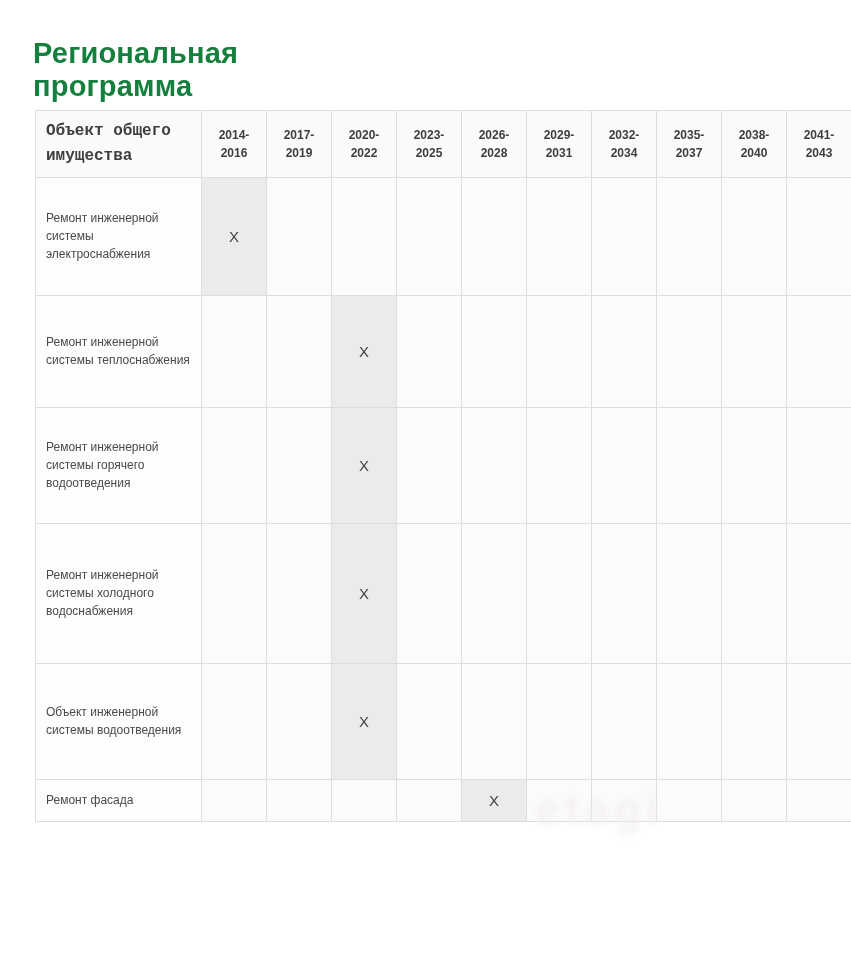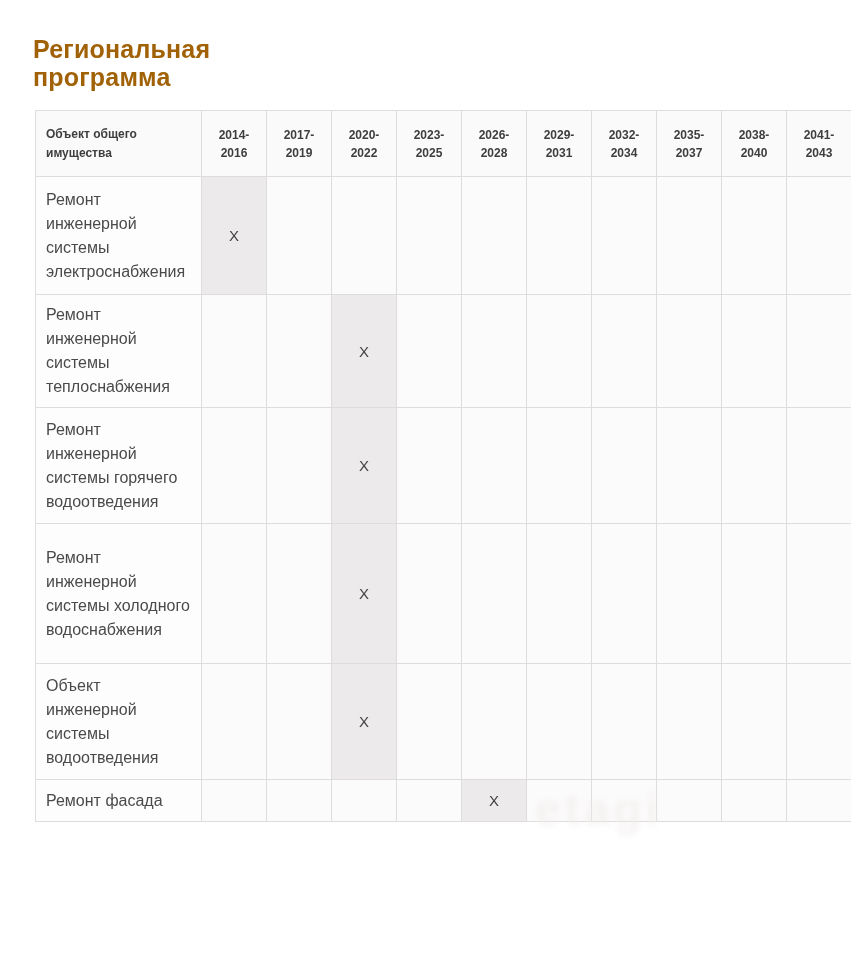--- a/index.html
+++ b/index.html
@@ -12,23 +12,23 @@
     position: relative;
     width: 851px;
     height: 960px;
     background: #ffffff;
     overflow: hidden;
   }
   .page-title {
     position: absolute;
     left: 33px;
     top: 18px;
-    font-size: 25px;
-    font-weight: 700;
-    color: #a16207;
+    font-size: 29px;
+    font-weight: 700;
+    color: #15803d;
     line-height: 1.14;
     white-space: pre-line;
     letter-spacing: 0.2px;
   }
   .table-wrap {
     position: absolute;
     left: 35px;
     top: 110px;
   }
   table.schedule {
@@ -39,42 +39,43 @@
   table.schedule th,
   table.schedule td {
     border: 1px solid #dedcdc;
     box-sizing: border-box;
   }
   th.object-th {
     width: 166px;
     text-align: left;
     vertical-align: middle;
     padding: 8px 10px;
-    font-size: 12px;
+    font-size: 16px;
     font-weight: 700;
     color: #3e3e3e;
     background: #fbfafa;
     line-height: 1.55;
+    font-family: Liberation Mono, monospace;
   }
   th.period-th {
     width: 65px;
     text-align: center;
     vertical-align: middle;
     font-size: 12px;
     font-weight: 700;
     color: #3e3e3e;
     background: #fbfafa;
     line-height: 1.5;
   }
   thead tr { height: 66px; }
   td.label-td {
     text-align: left;
     vertical-align: middle;
     padding: 8px 10px;
-    font-size: 16px;
+    font-size: 12px;
     color: #4a4a4a;
     background: #fefdfd;
     line-height: 1.5;
   }
   td.cell-td {
     background: #fcfbfb;
     text-align: center;
     vertical-align: middle;
     font-size: 15px;
     color: #434343;

